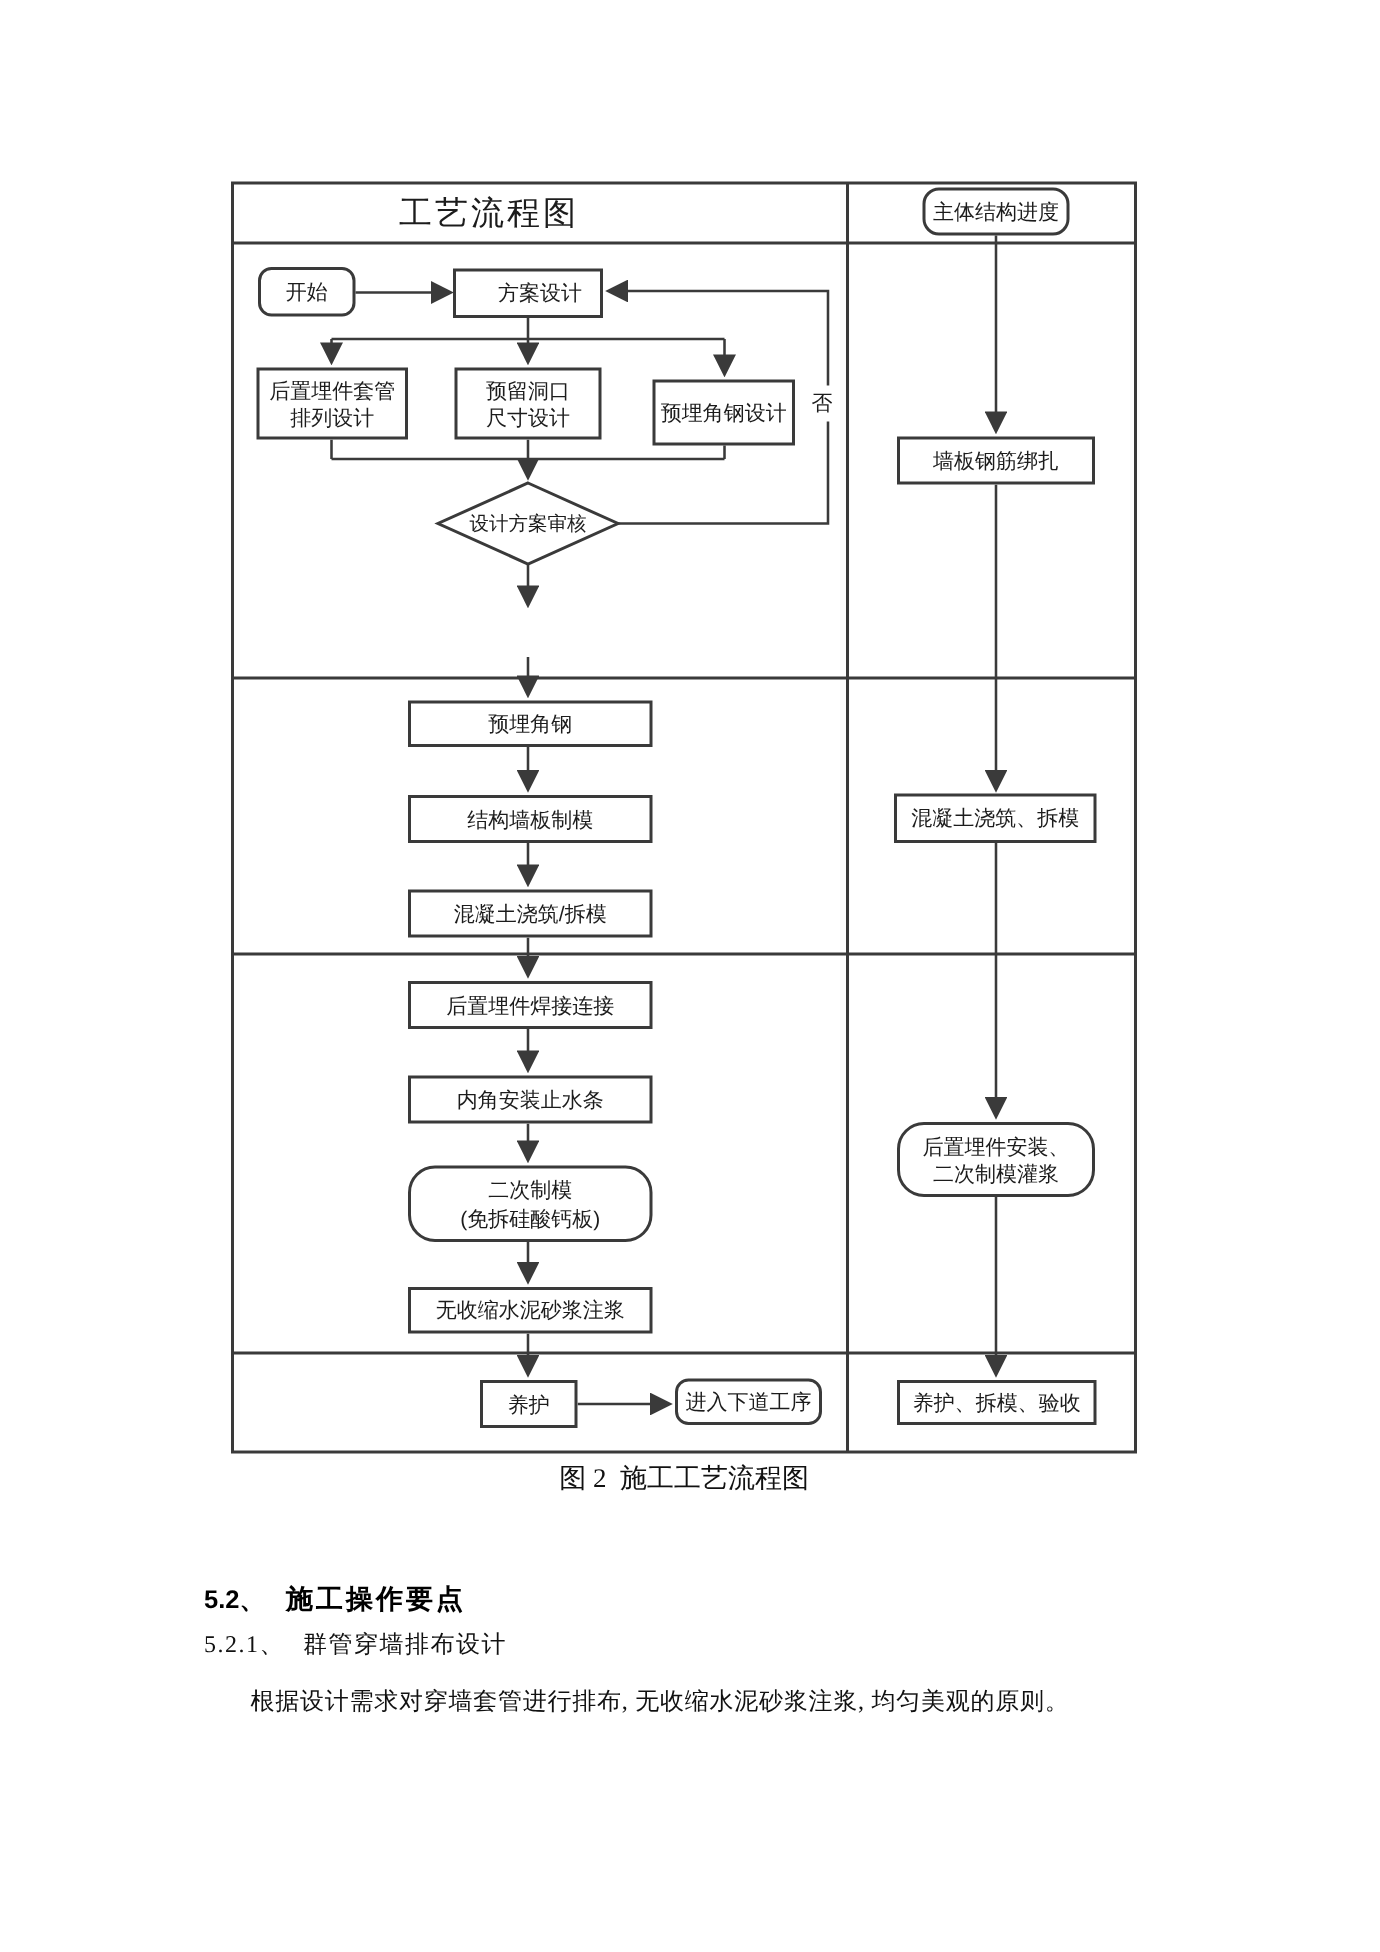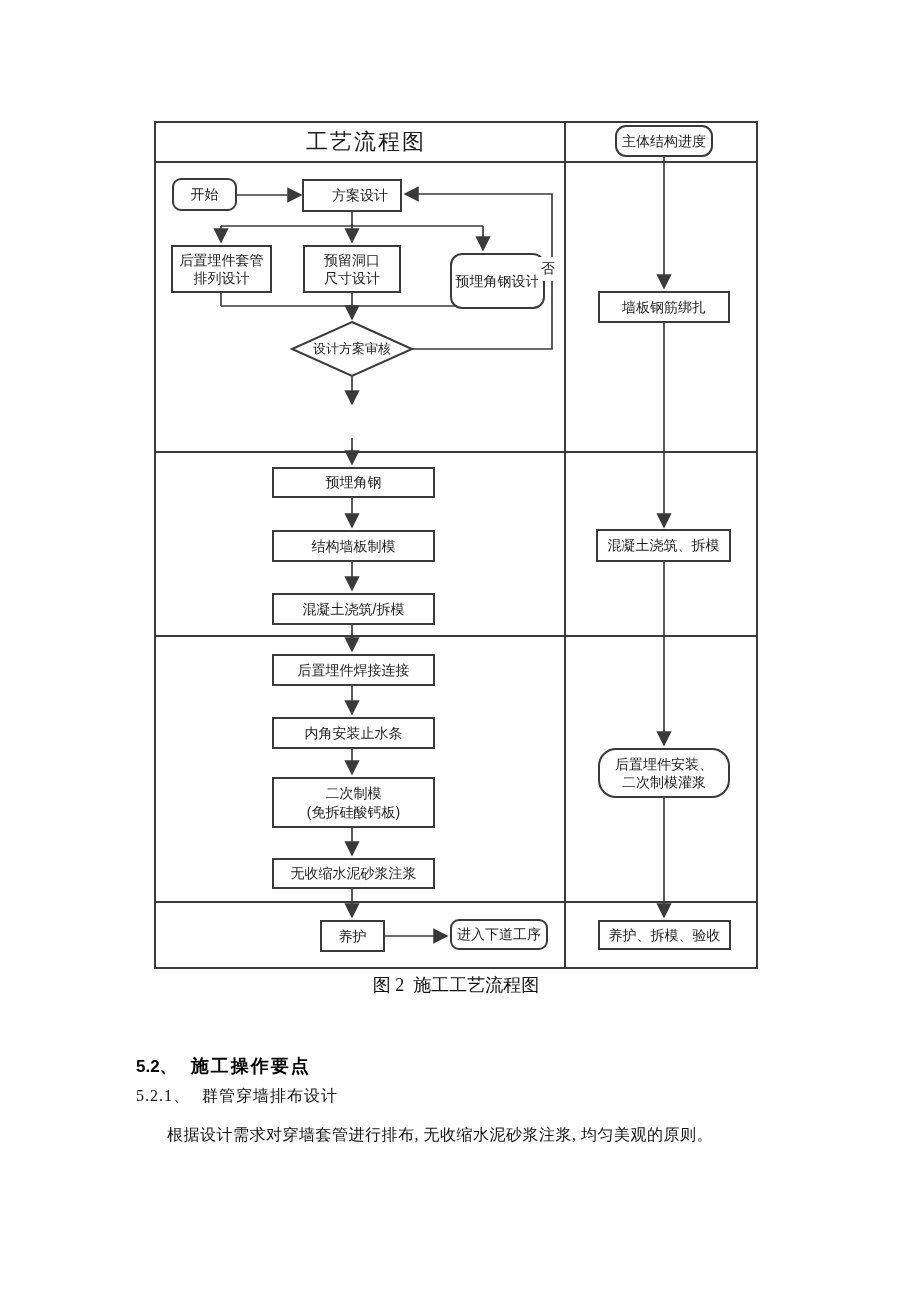--- a/index.html
+++ b/index.html
@@ -94,40 +94,40 @@
     <g fill="none" stroke="#3a3a3a" stroke-width="1.7">
       <path d="M664,157 L664,287" marker-end="url(#ah)"></path>
       <path d="M664,323 L664,526" marker-end="url(#ah)"></path>
       <path d="M664,562 L664,744" marker-end="url(#ah)"></path>
       <path d="M664,798 L664,916" marker-end="url(#ah)"></path>
     </g>
 
     <polygon points="352,322 412,349 352,376 292,349" fill="#ffffff" stroke="#3a3a3a" stroke-width="2"></polygon>
   </svg>
 
-  <div class="chart-title" style="left:155px; top:124px; width:342px; height:36px;padding-left:40px;">工艺流程图</div>
+  <div class="chart-title" style="left:155px; top:124px; width:342px; height:36px;">工艺流程图</div>
   <div class="box" style="left:615px; top:125px; width:98px; height:32px;border-radius:11px;">主体结构进度</div>
 
   <div class="box rounded" style="left:172px; top:178px; width:65px; height:33px;">开始</div>
   <div class="box" style="left:302px; top:179px; width:100px; height:33px;padding-left:16px;">方案设计</div>
   <div class="box" style="left:171px; top:245px; width:101px; height:48px;">后置埋件套管
 排列设计</div>
   <div class="box" style="left:303px; top:245px; width:98px; height:48px;">预留洞口
 尺寸设计</div>
-  <div class="box" style="left:450px; top:253px; width:95px; height:56px;border-radius:12px;">预埋角钢设计</div>
+  <div class="box" style="left:435px; top:253px; width:95px; height:44px;">预埋角钢设计</div>
 
   <div class="diamond-label" style="left:292px; top:322px; width:120px; height:54px;">设计方案审核</div>
   <div class="plain-label" style="left:538px; top:257px; width:20px; height:24px;">否</div>
 
   <div class="box" style="left:272px; top:467px; width:163px; height:31px;">预埋角钢</div>
   <div class="box" style="left:272px; top:530px; width:163px; height:32px;">结构墙板制模</div>
   <div class="box" style="left:272px; top:593px; width:163px; height:32px;">混凝土浇筑/拆模</div>
   <div class="box" style="left:272px; top:654px; width:163px; height:32px;">后置埋件焊接连接</div>
   <div class="box" style="left:272px; top:717px; width:163px; height:32px;">内角安装止水条</div>
-  <div class="box" style="left:272px; top:777px; width:163px; height:51px;">二次制模
+  <div class="box" style="left:272px; top:777px; width:163px; height:51px;border-radius:18px;">二次制模
 (免拆硅酸钙板)</div>
   <div class="box" style="left:272px; top:858px; width:163px; height:31px;">无收缩水泥砂浆注浆</div>
   <div class="box" style="left:320px; top:920px; width:65px; height:32px;">养护</div>
   <div class="box rounded" style="left:450px; top:919px; width:98px; height:31px;">进入下道工序</div>
 
   <div class="box" style="left:598px; top:291px; width:132px; height:32px;">墙板钢筋绑扎</div>
   <div class="box" style="left:596px; top:529px; width:135px; height:33px;">混凝土浇筑、拆模</div>
   <div class="box" style="left:598px; top:748px; width:132px; height:50px;border-radius:18px;">后置埋件安装、
 二次制模灌浆</div>
   <div class="box" style="left:598px; top:920px; width:133px; height:30px;">养护、拆模、验收</div>

